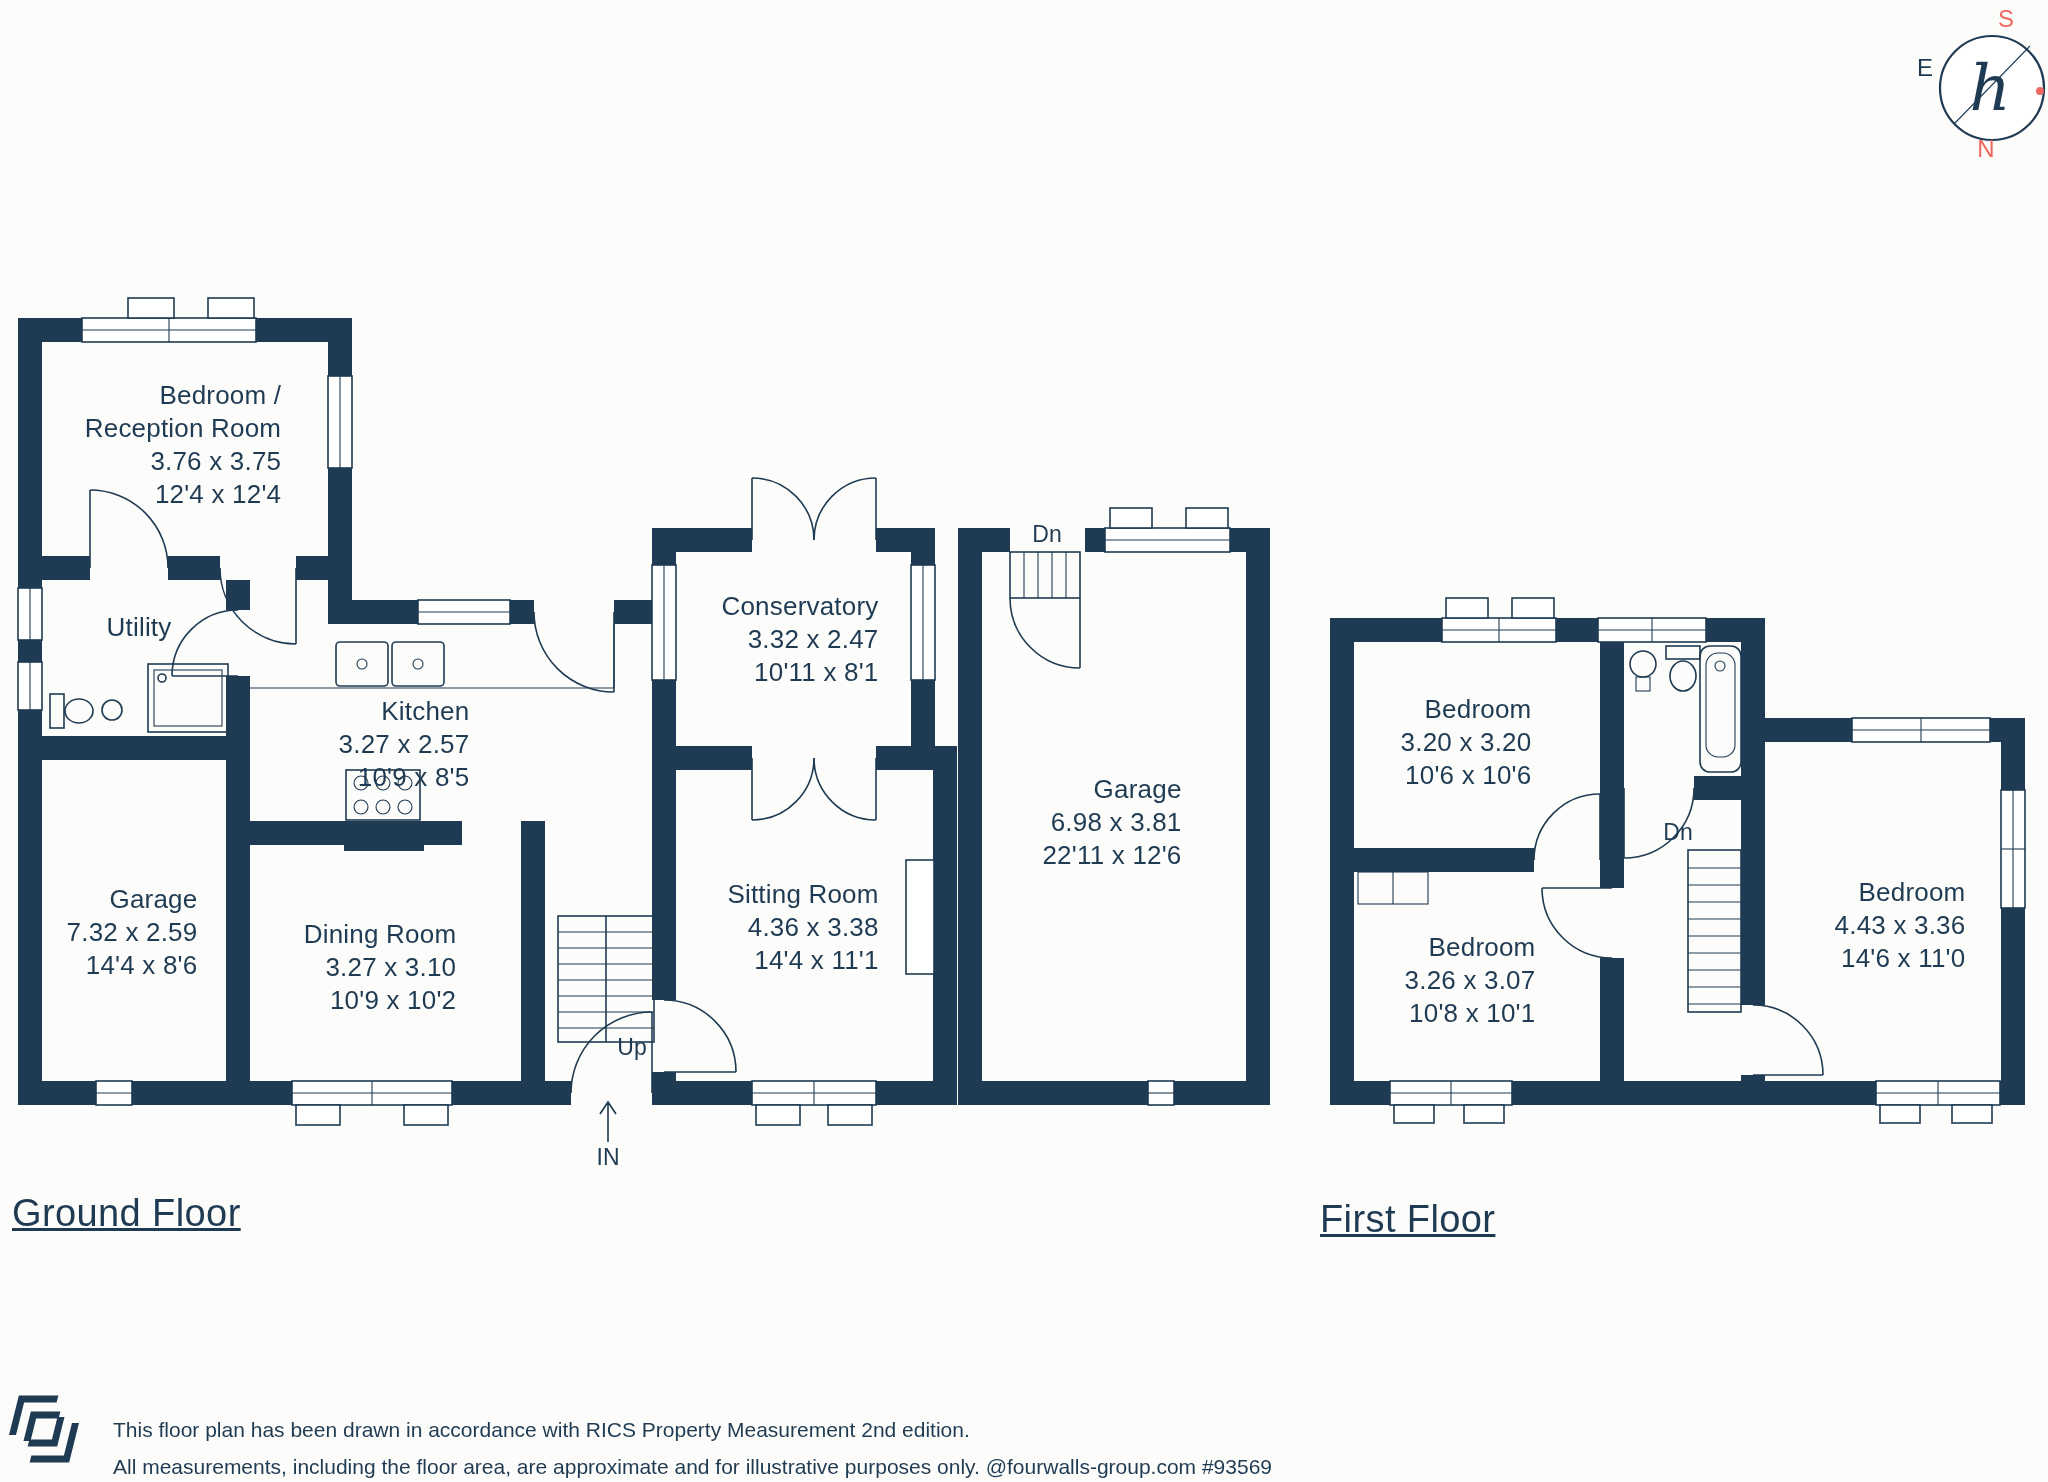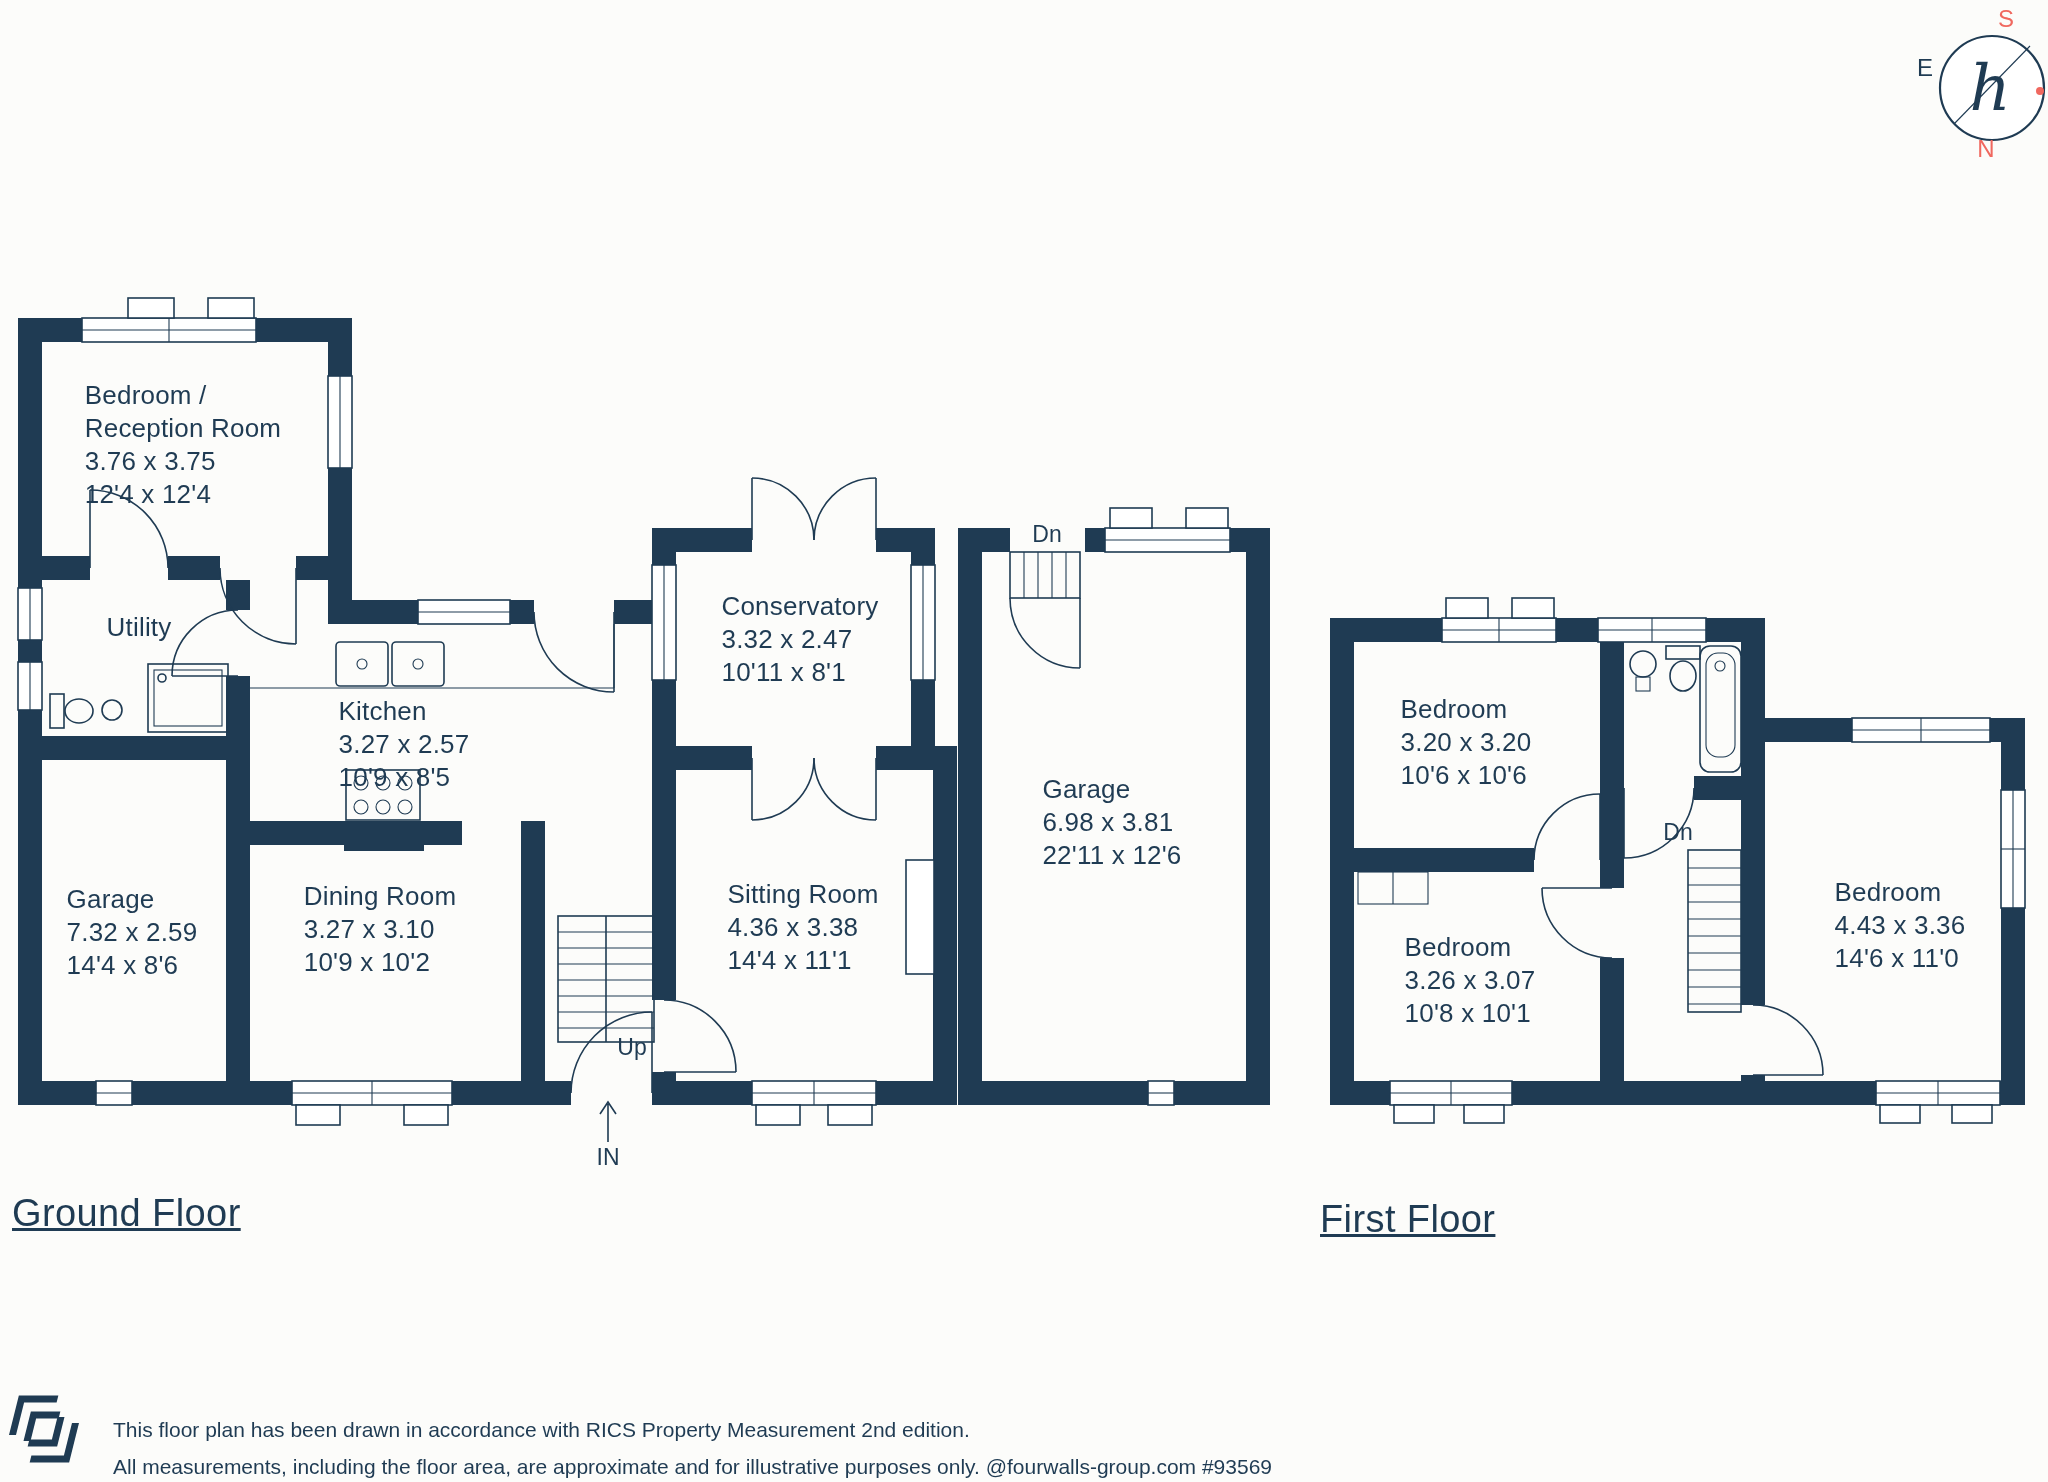--- a/index.html
+++ b/index.html
@@ -9,21 +9,21 @@
   }
   .plan-svg{position:absolute;left:0;top:0;}
   
   .wall{fill:#1f3b53;}
   .win{fill:#ffffff;stroke:#1f3b53;stroke-width:1.6;}
   .tl{fill:none;stroke:#1f3b53;stroke-width:1.6;}
   .tl2{fill:none;stroke:#1f3b53;stroke-width:1.1;}
   .wf{fill:#ffffff;stroke:#1f3b53;stroke-width:1.6;}
   
   .header{position:absolute;left:8px;top:2px;font-size:19px;line-height:26px;letter-spacing:.2px;}
-  .label{position:absolute;transform:translate(-50%,-50%);text-align:left;white-space:nowrap;
+  .label{position:absolute;transform:translate(-50%,-50%);text-align:right;white-space:nowrap;
          font-size:26px;line-height:33px;letter-spacing:.2px;}
   .small-label{position:absolute;transform:translate(-50%,-50%);font-size:23px;white-space:nowrap;}
   .floor-title{position:absolute;font-size:38px;letter-spacing:.4px;text-decoration:underline;}
   .footer-line{position:absolute;left:113px;font-size:21px;white-space:nowrap;}
   .compass-letter{position:absolute;transform:translate(-50%,-50%);font-size:24px;}
   .accent{color:#f0685f;}
 </style>
 </head>
 <body>
 
@@ -339,21 +339,21 @@
     <div>3.27 x 2.57</div>
     <div>10'9 x 8'5</div>
   </div>
 
   <div class="label" style="left:132px;top:932px">
     <div>Garage</div>
     <div>7.32 x 2.59</div>
     <div>14'4 x 8'6</div>
   </div>
 
-  <div class="label" style="left:380px;top:929px">
+  <div class="label" style="left:380px;top:967px">
     <div>Dining Room</div>
     <div>3.27 x 3.10</div>
     <div>10'9 x 10'2</div>
   </div>
 
   <div class="label" style="left:800px;top:639px">
     <div>Conservatory</div>
     <div>3.32 x 2.47</div>
     <div>10'11 x 8'1</div>
   </div>

